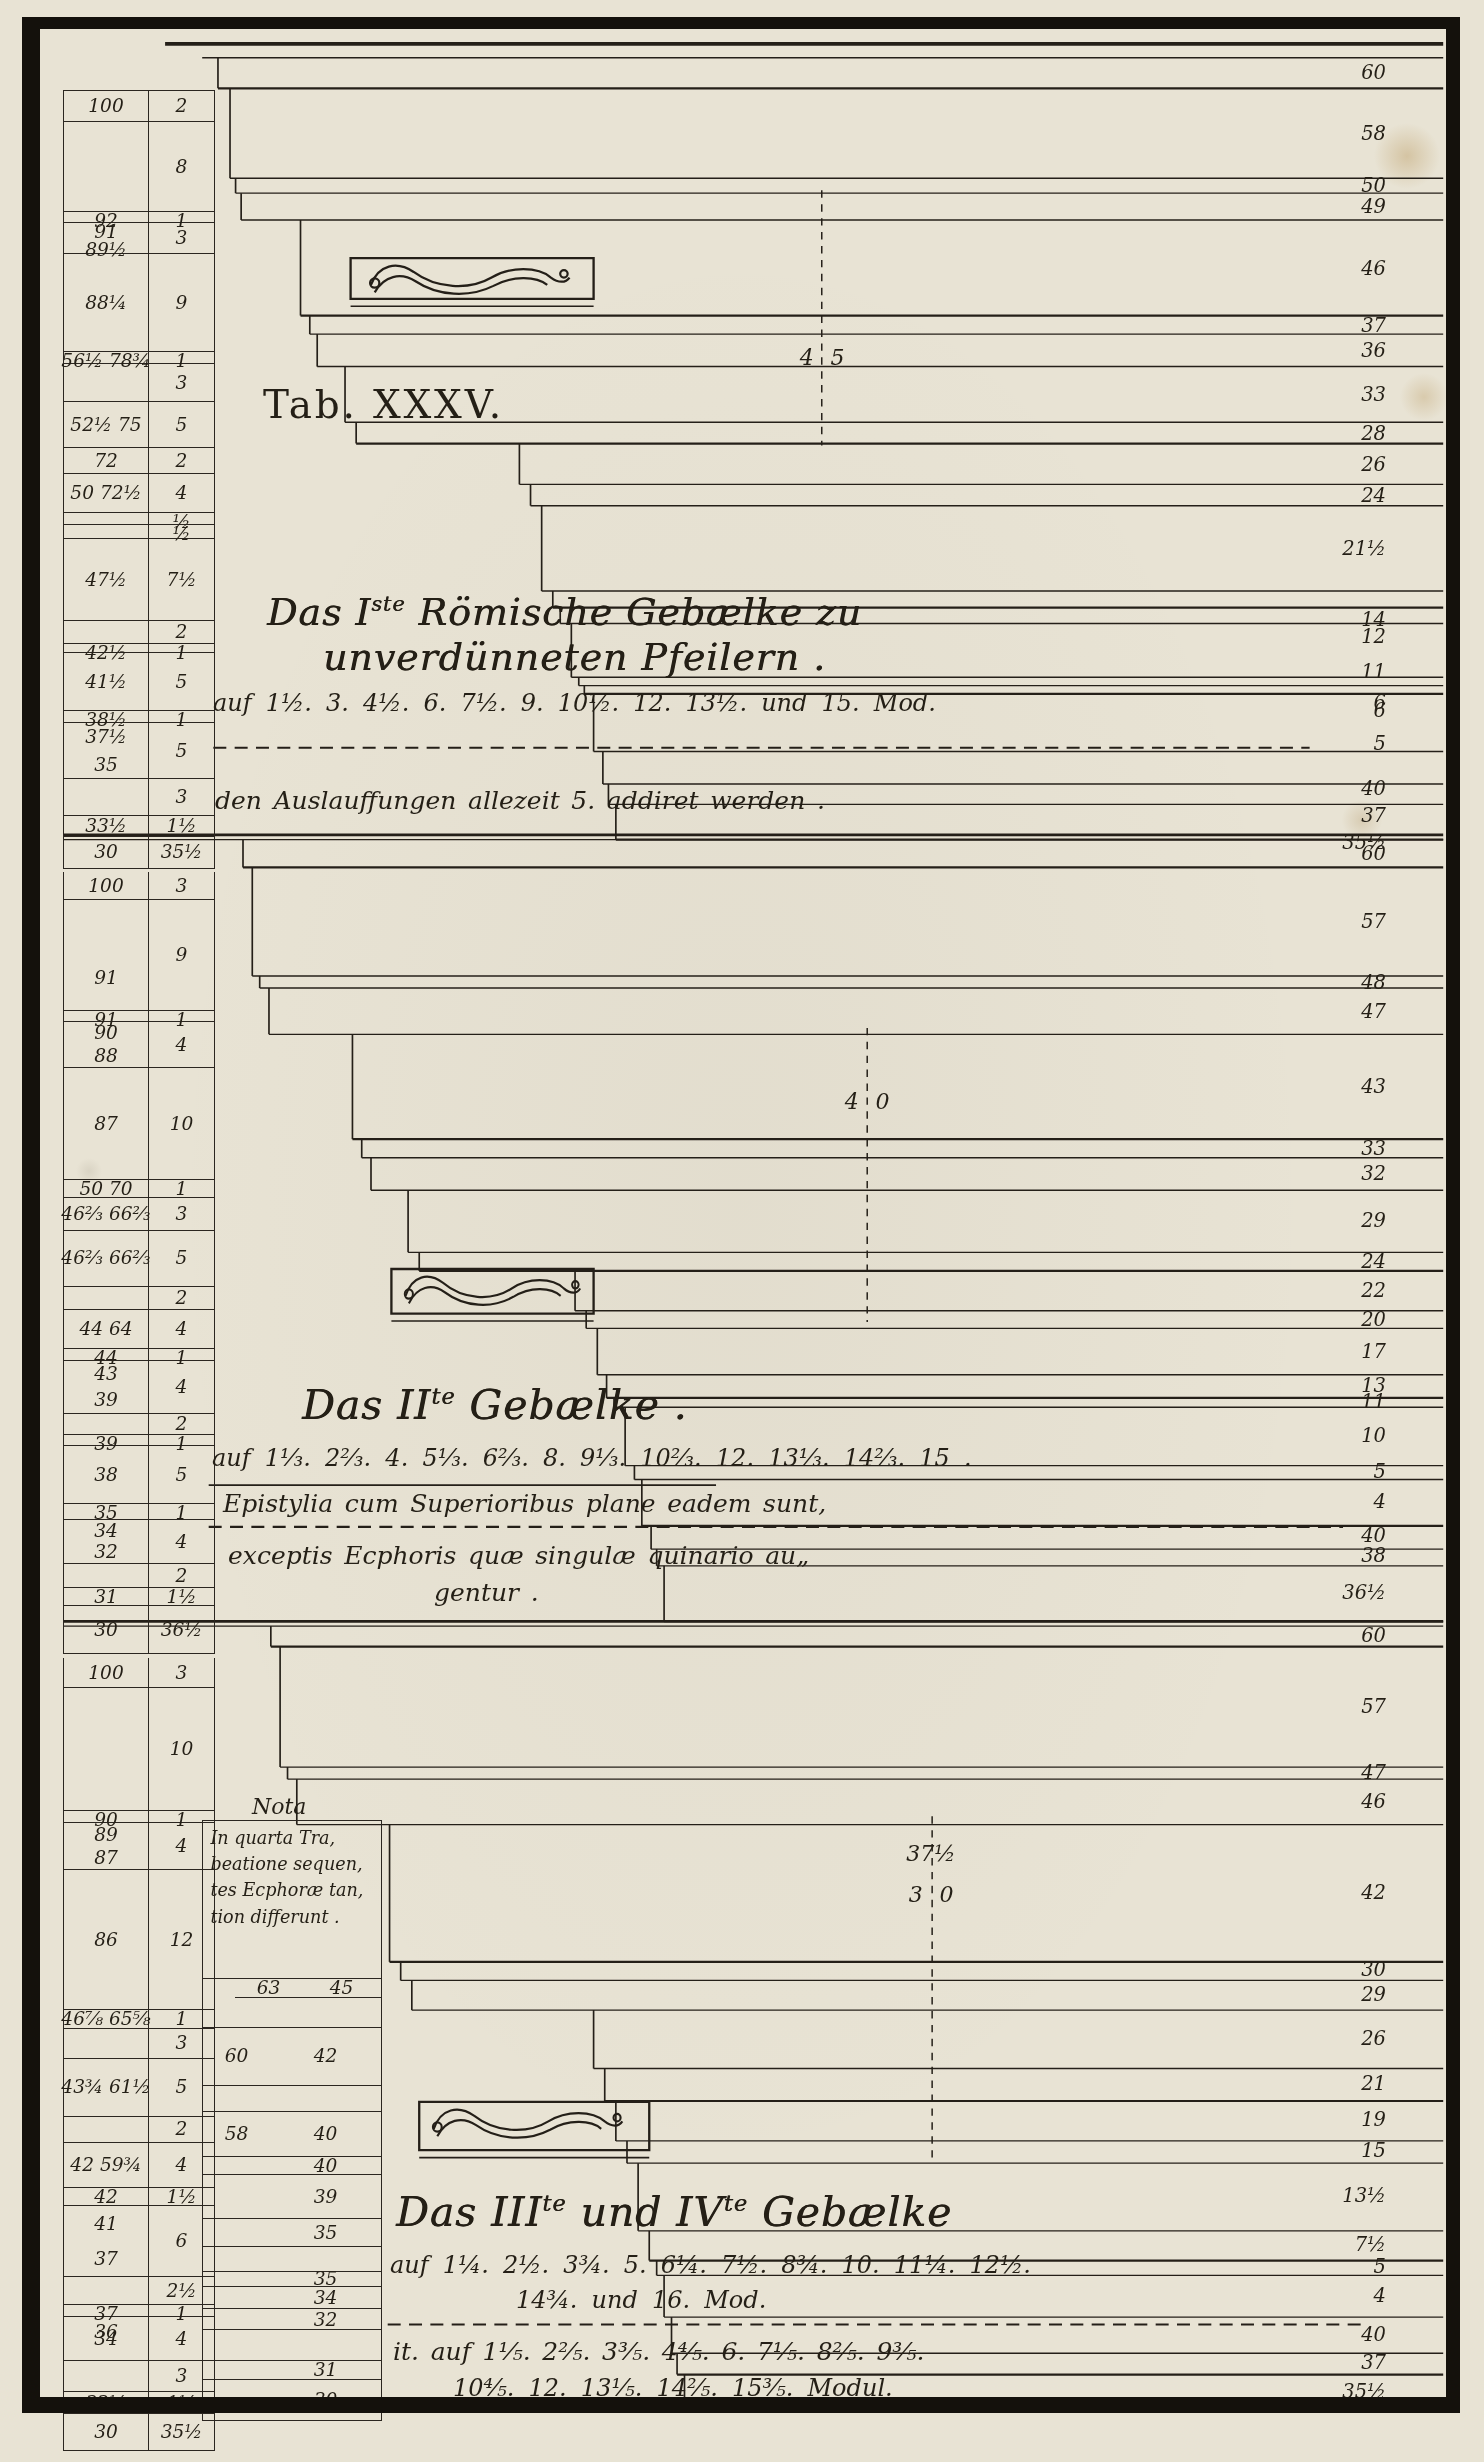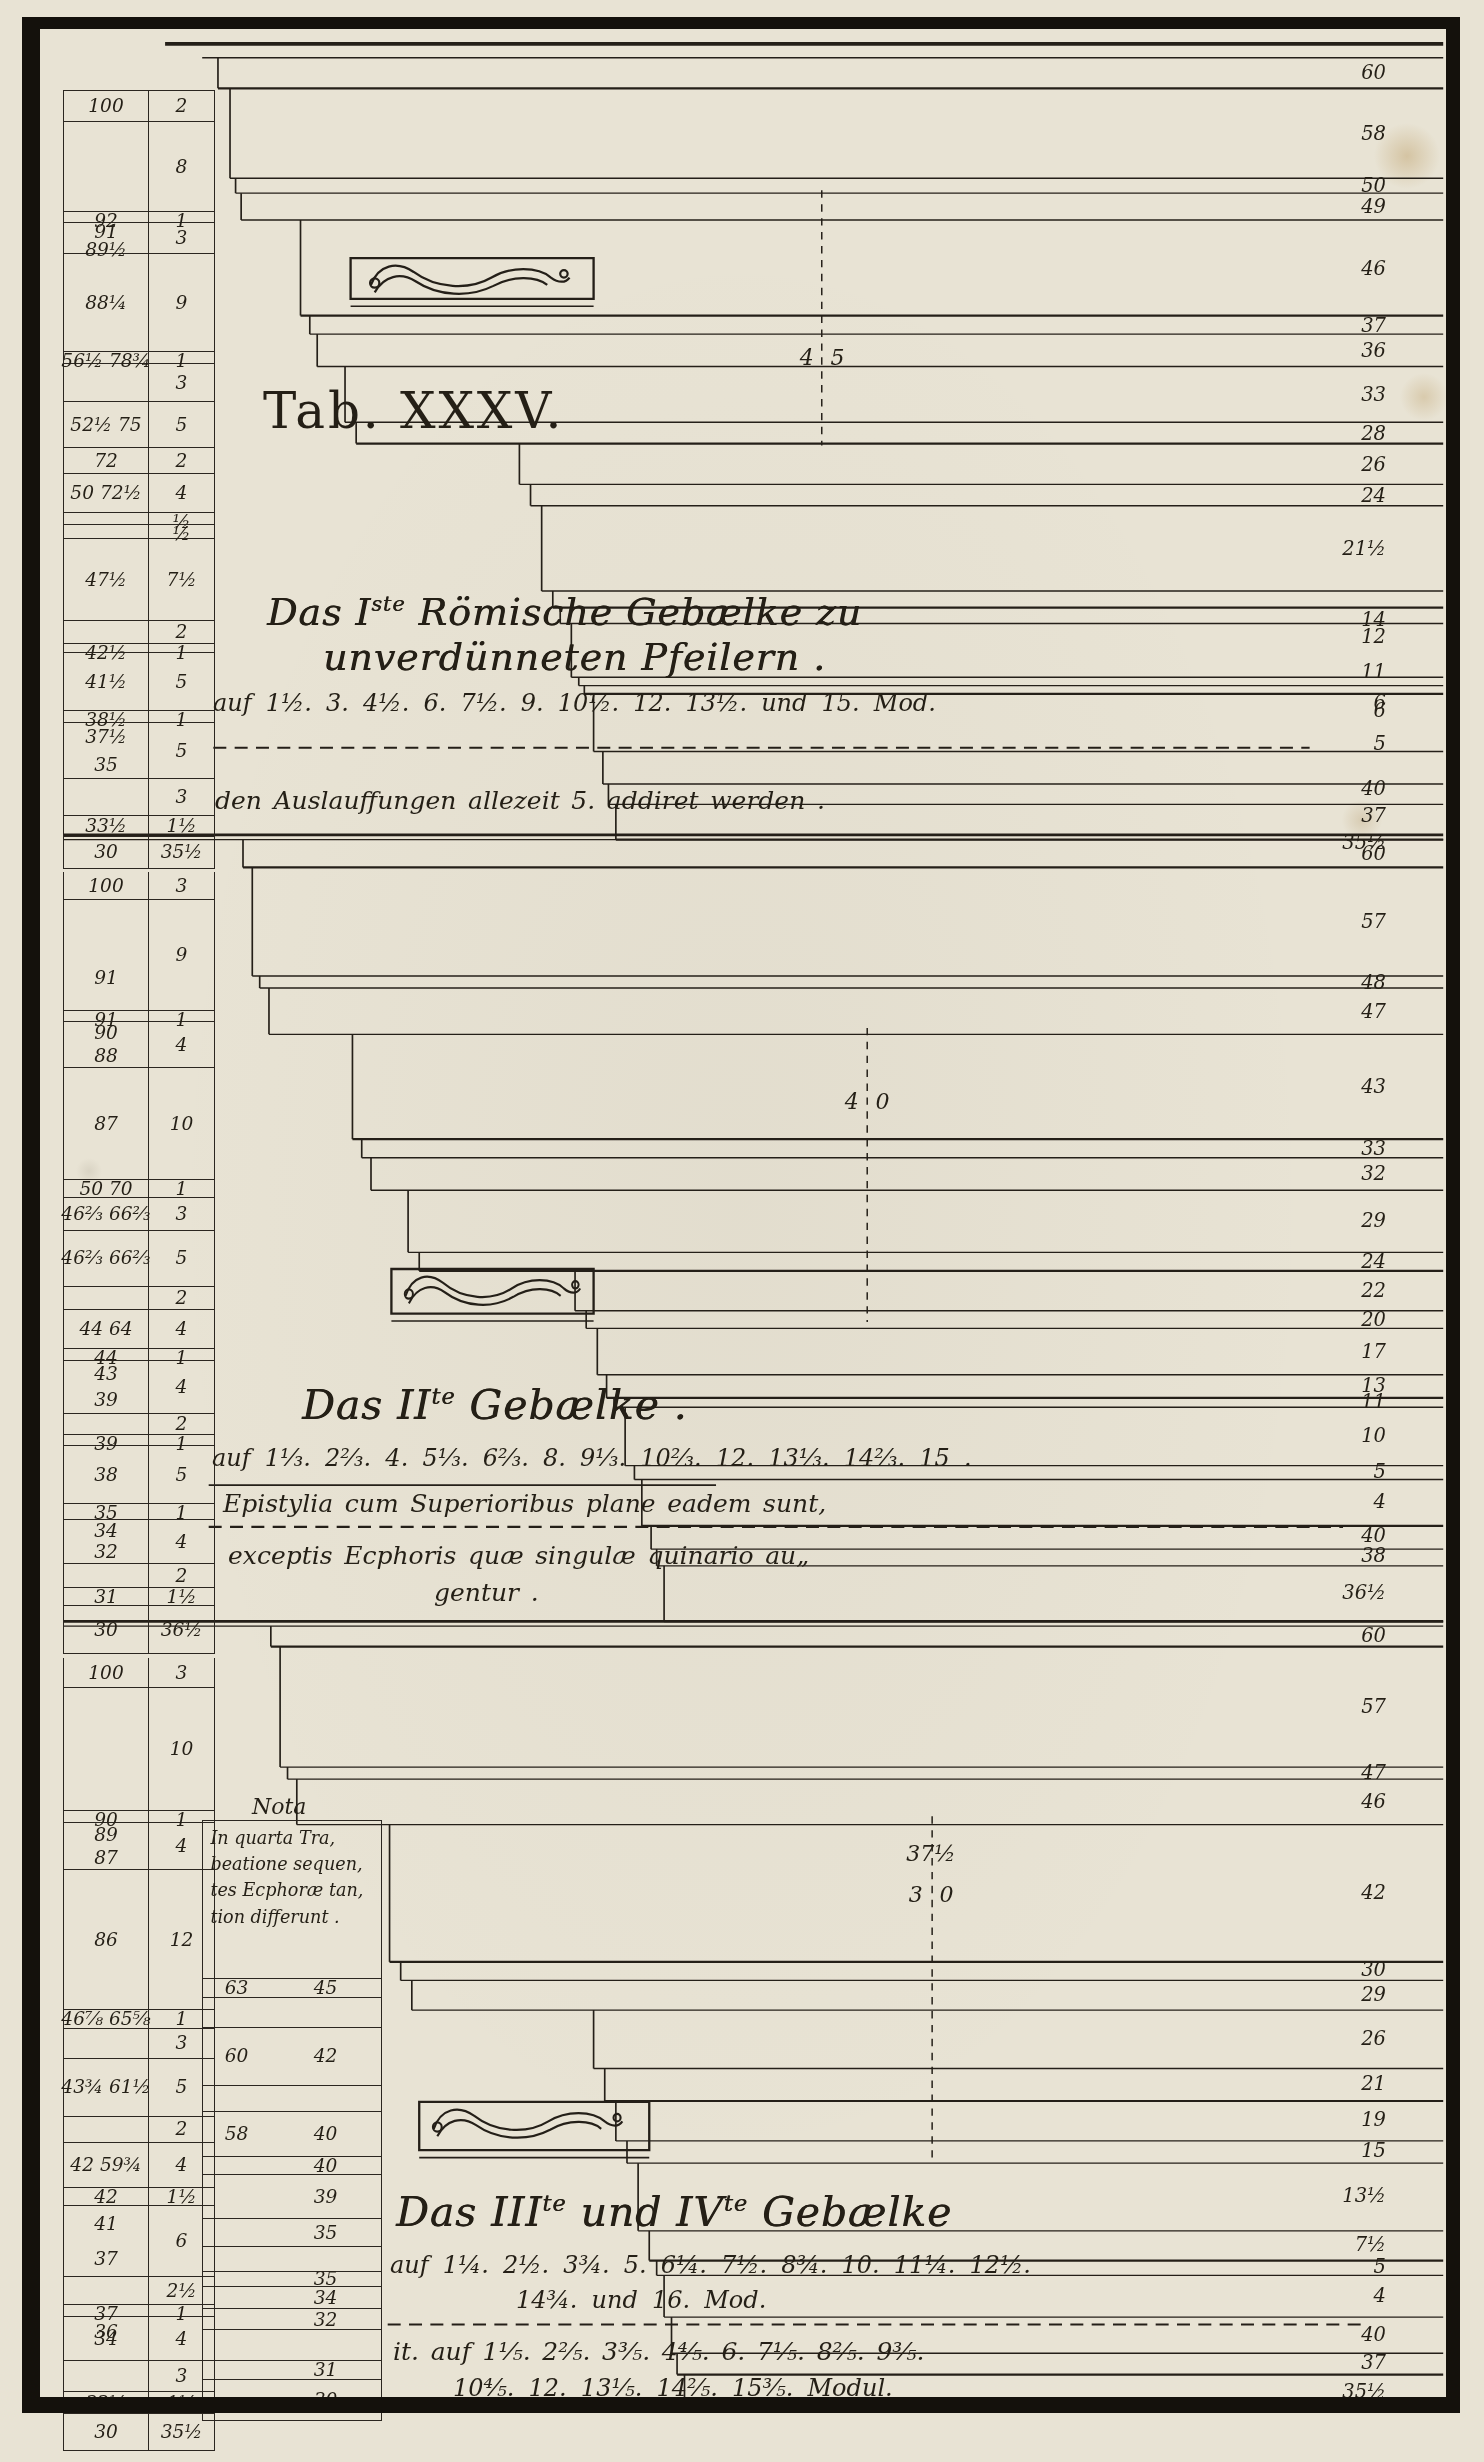--- a/index.html
+++ b/index.html
@@ -32,21 +32,21 @@
   .nota-box{position:absolute;left:202px;top:1820px;width:180px;height:159px;box-sizing:border-box;
             border:1.4px solid #2b2620;z-index:2;padding:3.7px 7.4px;font-style:italic;font-size:17.6px;line-height:1.5;}
   .nt{position:absolute;left:202px;top:1979px;width:180px;box-sizing:border-box;z-index:2;
       border-left:1.4px solid #2b2620;border-right:1.4px solid #2b2620;}
   .nt-row{display:flex;box-sizing:border-box;border-bottom:1.2px solid #2b2620;}
   .nt-a{width:67px;box-sizing:border-box;display:flex;align-items:center;justify-content:center;}
   .nt-b{flex:1;display:flex;align-items:center;justify-content:center;}
   
   .cap{position:absolute;font-style:italic;white-space:nowrap;z-index:3;}
   .cap sup{font-size:55%;vertical-align:super;}
-  .t-title{font-style:normal;font-size:50px;letter-spacing:2.8px;text-align:right;}
+  .t-title{font-style:normal;font-size:39px;letter-spacing:2.8px;text-align:right;}
   .h-big{font-size:38px;letter-spacing:0.9px;text-shadow:0.5px 0 0 currentColor;}
   .h-big2{font-size:41px;letter-spacing:0.9px;text-shadow:0.5px 0 0 currentColor;}
   .mline{font-size:24px;word-spacing:6.5px;}
   .tline{font-size:25px;word-spacing:3.7px;}
   .axis-label{position:absolute;transform:translateX(-50%);font-style:italic;font-size:22px;z-index:3;white-space:nowrap;}
   .sp{letter-spacing:16.7px;margin-left:8.4px;}
 </style>
 </head>
 <body>
 
@@ -890,21 +890,21 @@
         <div class="rs-row" style="height: 21.3px;">
           <span class="num">37</span>
         </div>
         <div class="rs-row" style="height: 35px;">
           <span class="num">35½</span>
         </div>
       </div>
     </div>
   <div id="nota-mount">
       <div class="nt">
-        <div class="nt-row" style="height: 18.6px;">
+        <div class="nt-row" style="height: 18.6px; margin-left: 32px;">
           <div class="nt-a">
             <span class="num">63</span>
           </div>
           <div class="nt-b">
             <span class="num">45</span>
           </div>
         </div>
         <div class="nt-row" style="height: 30px;">
           <div class="nt-a"></div>
           <div class="nt-b"></div>

